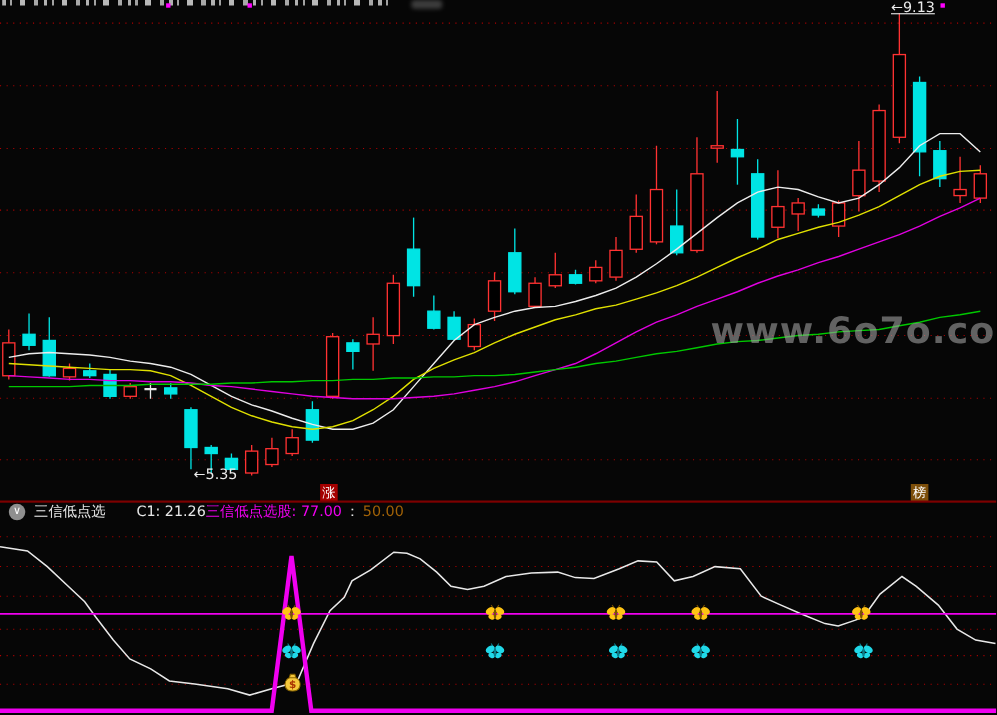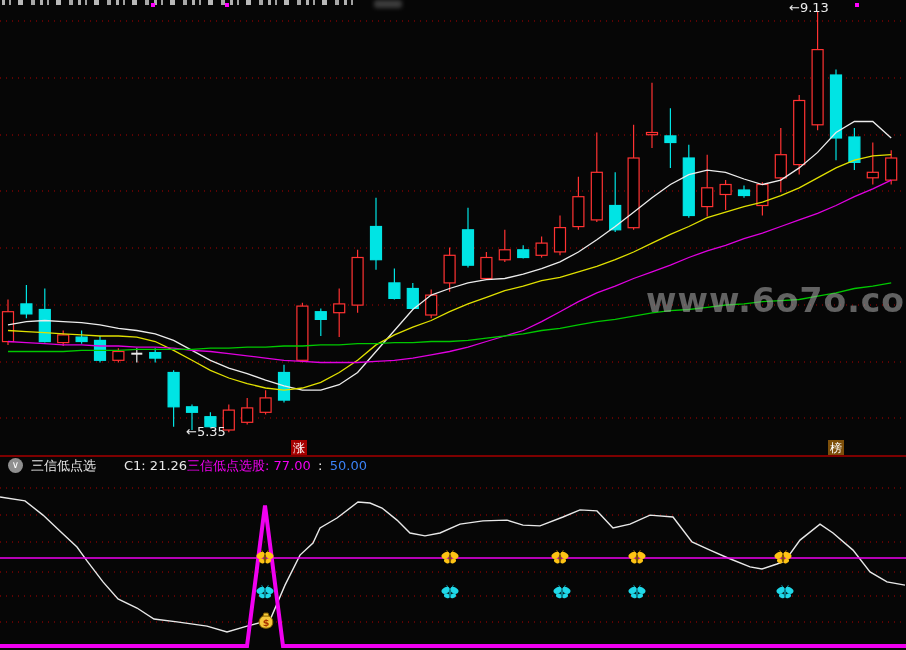--- a/index.html
+++ b/index.html
@@ -7,38 +7,38 @@
           font-family:"DejaVu Sans","Liberation Sans",sans-serif;}
   svg{position:absolute;left:0;display:block;}
   .main-chart{top:0;}
   .sub-chart{top:475px;}
   .top-clip{position:absolute;left:2px;top:0;width:352px;height:5px;opacity:.85;
     background:repeating-linear-gradient(90deg,#cfcfcf 0 3px,transparent 3px 7px,#bdbdbd 7px 9px,
       transparent 9px 16px,#d8d8d8 16px 21px,transparent 21px 29px,#c4c4c4 29px 33px,transparent 33px 38px);}
   .top-smudge{position:absolute;left:374px;top:0;width:28px;height:8px;background:#5a5a5a;
     filter:blur(2px);opacity:.65;border-radius:3px;}
   .price-label{position:absolute;color:#ececec;font-size:13px;line-height:14px;white-space:nowrap;}
-  .label-high{left:789px;top:1px;}
-  .label-low{left:186px;top:425px;}
+  .label-high{left:810px;top:1px;text-decoration:underline;}
+  .label-low{left:176px;top:425px;}
   .watermark{position:absolute;left:646px;top:281px;font-size:33px;font-weight:bold;
     color:#a0a0a0;opacity:.6;letter-spacing:1px;white-space:nowrap;}
   .badge{position:absolute;width:16px;height:16px;color:#fff;font-size:12px;line-height:16px;
     text-align:center;top:440px;}
   .badge-zhang{left:291px;background:#a50000;}
   .badge-bang{left:828px;background:#7d4f0a;}
   .divider{position:absolute;left:0;top:455px;width:906px;height:2px;background:#7d0000;}
   .ind-header{position:absolute;left:0;top:457px;width:906px;height:17px;display:flex;
     align-items:center;font-size:13px;line-height:17px;white-space:nowrap;}
   .collapse-icon{margin-left:8px;width:15px;height:15px;border-radius:50%;background:#8f8f8f;
     color:#fff;font-size:10px;line-height:14px;text-align:center;flex:0 0 auto;cursor:pointer;}
   .ind-name{color:#e8e8e8;margin-left:8px;text-align:right;}
   .ind-c1{color:#e8e8e8;margin-left:28px;}
   .ind-signal{color:#f000f0;}
   .ind-sep{color:#e8e8e8;margin:0 3px;}
-  .ind-threshold{color:#3b82f6;}
+  .ind-threshold{color:#a16207;}
 </style>
 </head>
 <body>
 
 <div class="screen">
   <div class="top-clip"></div>
   <div class="top-smudge"></div>
 
   <svg class="main-chart" width="906" height="455" viewBox="0 0 906 455">
       <g>

